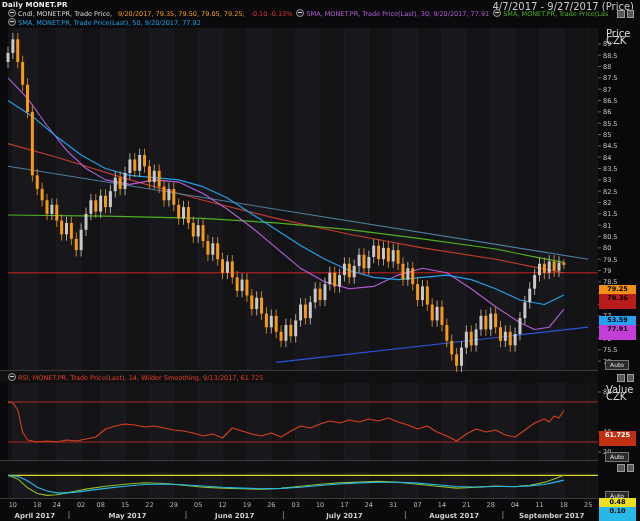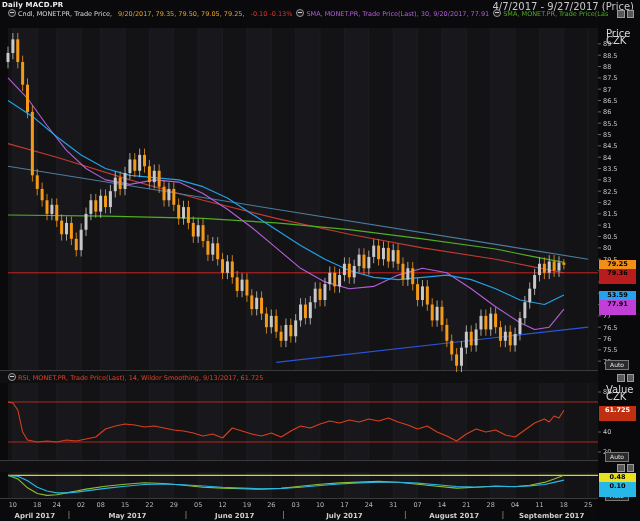--- a/index.html
+++ b/index.html
@@ -10,21 +10,21 @@
   #daterange{right:6px;top:1px;font-size:10px;color:#c8c8c8;}
   .legendrow{left:8px;height:9px;font-size:6.5px;white-space:nowrap;overflow:hidden;width:600px;}
   .lseg{margin-right:4px;}
   .licon{display:inline-block;width:6px;height:6px;border:1px solid #9a9a9a;border-radius:50%;
          background:#1d1d1d;vertical-align:-1px;margin-right:2px;position:relative;}
   .licon:after{content:"";position:absolute;left:1px;right:1px;top:2px;height:1px;background:#cfcfcf;}
   .winbtns{width:17px;height:7px;display:flex;gap:2px;}
   .winbtn{width:7px;height:6px;background:#585858;border:1px solid #9a9a9a;}
   .autolbl{width:22px;height:8px;border:1px solid #777;background:#2a2a2a;color:#e0e0e0;
            font-size:6px;text-align:center;line-height:8px;}
-  .vbox{width:37px;height:15px;font-size:6.5px;font-weight:bold;text-align:center;line-height:9px;color:#000;}
+  .vbox{width:37px;height:15px;font-size:6.5px;font-weight:bold;text-align:center;line-height:9px;color:#000;margin-top:25px;}
   .axtitle{font-size:10px;color:#d8d8d8;line-height:7px;text-align:left;}
   svg text{font-family:"DejaVu Sans",sans-serif;}
 </style>
 </head>
 <body>
 
 <div id="app">
   <svg id="chart" class="abs" style="left:0;top:0" width="640" height="521">
       <rect x="0" y="0" width="640" height="521" fill="#0a0a0c"></rect>
       <rect x="8" y="28" width="590" height="470" fill="#131316"></rect>
@@ -409,24 +409,25 @@
       <text x="344.44628099173553" y="518" font-size="7" font-weight="bold" fill="#d0d0d0" text-anchor="middle">July 2017</text>
       <text x="454.1570247933885" y="518" font-size="7" font-weight="bold" fill="#d0d0d0" text-anchor="middle">August 2017</text>
       <text x="551.6776859504132" y="518" font-size="7" font-weight="bold" fill="#d0d0d0" text-anchor="middle">September 2017</text>
       <line x1="68.9504132231405" y1="511" x2="68.9504132231405" y2="519" stroke="#888" stroke-width="0.8"></line>
       <line x1="185.97520661157026" y1="511" x2="185.97520661157026" y2="519" stroke="#888" stroke-width="0.8"></line>
       <line x1="283.495867768595" y1="511" x2="283.495867768595" y2="519" stroke="#888" stroke-width="0.8"></line>
       <line x1="405.396694214876" y1="511" x2="405.396694214876" y2="519" stroke="#888" stroke-width="0.8"></line>
       <line x1="502.91735537190084" y1="511" x2="502.91735537190084" y2="519" stroke="#888" stroke-width="0.8"></line>
     </svg>
 
-  <div id="title" class="abs">Daily MACD.PR</div>
+  <div id="title" class="abs">Daily MONET.PR</div>
   <div id="daterange" class="abs">4/7/2017 - 9/27/2017 (Price)</div>
 
   <div id="legend1" class="legendrow abs" style="top:9px"><span class="licon"></span><span class="lseg" style="color: rgb(216, 216, 216);">Cndl, MONET.PR, Trade Price, </span><span class="lseg" style="color: rgb(240, 160, 32);">9/20/2017, 79.35, 79.50, 79.05, 79.25, </span><span class="lseg" style="color: rgb(224, 52, 52);">-0.10 -0.13%</span><span class="licon"></span><span class="lseg" style="color: rgb(180, 95, 216);">SMA, MONET.PR, Trade Price(Last), 30, 9/20/2017, 77.91</span><span class="licon"></span><span class="lseg" style="color: rgb(79, 174, 34);">SMA, MONET.PR, Trade Price(Last), 200, 9/20/2017, 79.36</span></div>
+  <div id="legend2" class="legendrow abs" style="top:18px"><span class="licon"></span><span class="lseg" style="color: rgb(34, 160, 232);">SMA, MONET.PR, Trade Price(Last), 50, 9/20/2017, 77.92</span></div>
   <div id="legendR" class="legendrow abs" style="top:373px"><span class="licon"></span><span class="lseg" style="color: rgb(224, 64, 32);">RSI, MONET.PR, Trade Price(Last), 14, Wilder Smoothing, 9/13/2017, 61.725</span></div>
 
   <div class="winbtns abs" style="left:617px;top:10px">
     <div class="winbtn"></div>
     <div class="winbtn"></div>
   </div>
   <div class="winbtns abs" style="left:617px;top:374px">
     <div class="winbtn"></div>
     <div class="winbtn"></div>
   </div>

